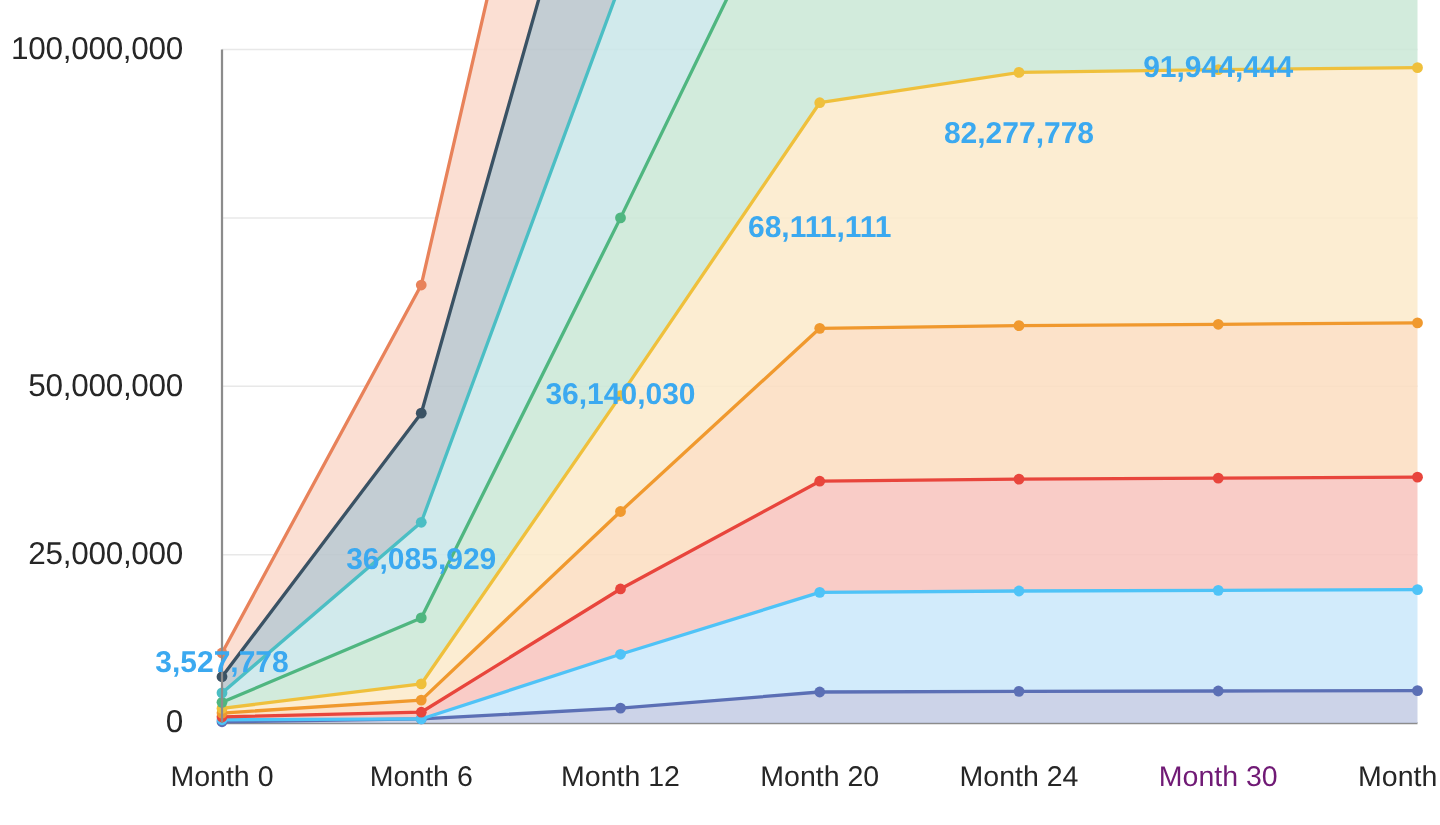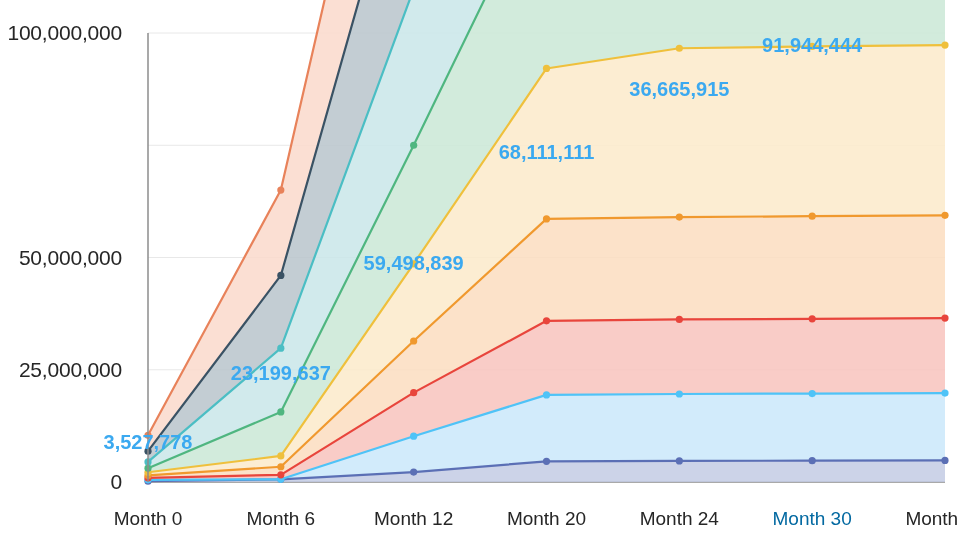--- a/index.html
+++ b/index.html
@@ -125,25 +125,25 @@
       <div class="ylabel" style="top: 257.5px; right: 838px; color: rgb(38, 38, 38);">50,000,000</div>
       <div class="ylabel" style="top: 369.75px; right: 838px; color: rgb(38, 38, 38); margin-left: 19px;">25,000,000</div>
       <div class="ylabel" style="top: 482px; right: 838px; color: rgb(38, 38, 38);">0</div>
     </div>
   <div id="x-axis-labels">
       <div class="xlabel" style="left: 148px; top: 508px; color: rgb(38, 38, 38);">Month 0</div>
       <div class="xlabel" style="left: 280.833px; top: 508px; color: rgb(38, 38, 38);">Month 6</div>
       <div class="xlabel" style="left: 413.667px; top: 508px; color: rgb(38, 38, 38);">Month 12</div>
       <div class="xlabel" style="left: 546.5px; top: 508px; color: rgb(38, 38, 38);">Month 20</div>
       <div class="xlabel" style="left: 679.333px; top: 508px; color: rgb(38, 38, 38);">Month 24</div>
-      <div class="xlabel" style="left: 812.167px; top: 508px; color: #0369a1; text-align: right;">Month 30</div>
+      <div class="xlabel" style="left: 812.167px; top: 508px; color: #701a75; text-align: right;">Month 30</div>
       <div class="xlabel" style="left: 945px; top: 508px; color: rgb(38, 38, 38);">Month 36</div>
     </div>
   <div id="data-labels-layer">
       <div class="dlabel" style="left: 148px; top: 454.16px; color: rgb(59, 169, 240);">3,527,778</div>
-      <div class="dlabel" style="left: 280.833px; top: 384.565px; color: rgb(59, 169, 240);">23,199,637</div>
-      <div class="dlabel" style="left: 413.667px; top: 275.496px; color: rgb(59, 169, 240);">59,498,839</div>
+      <div class="dlabel" style="left: 280.833px; top: 384.565px; color: rgb(59, 169, 240);">36,085,929</div>
+      <div class="dlabel" style="left: 413.667px; top: 275.496px; color: rgb(59, 169, 240);">36,140,030</div>
       <div class="dlabel" style="left: 546.5px; top: 164.181px; color: rgb(59, 169, 240);">68,111,111</div>
-      <div class="dlabel" style="left: 679.333px; top: 100.573px; color: rgb(59, 169, 240);">36,665,915</div>
+      <div class="dlabel" style="left: 679.333px; top: 100.573px; color: rgb(59, 169, 240);">82,277,778</div>
       <div class="dlabel" style="left: 812.167px; top: 57.1694px; color: rgb(59, 169, 240);">91,944,444</div>
     </div>
 
 </div>
 
 </body></html>

